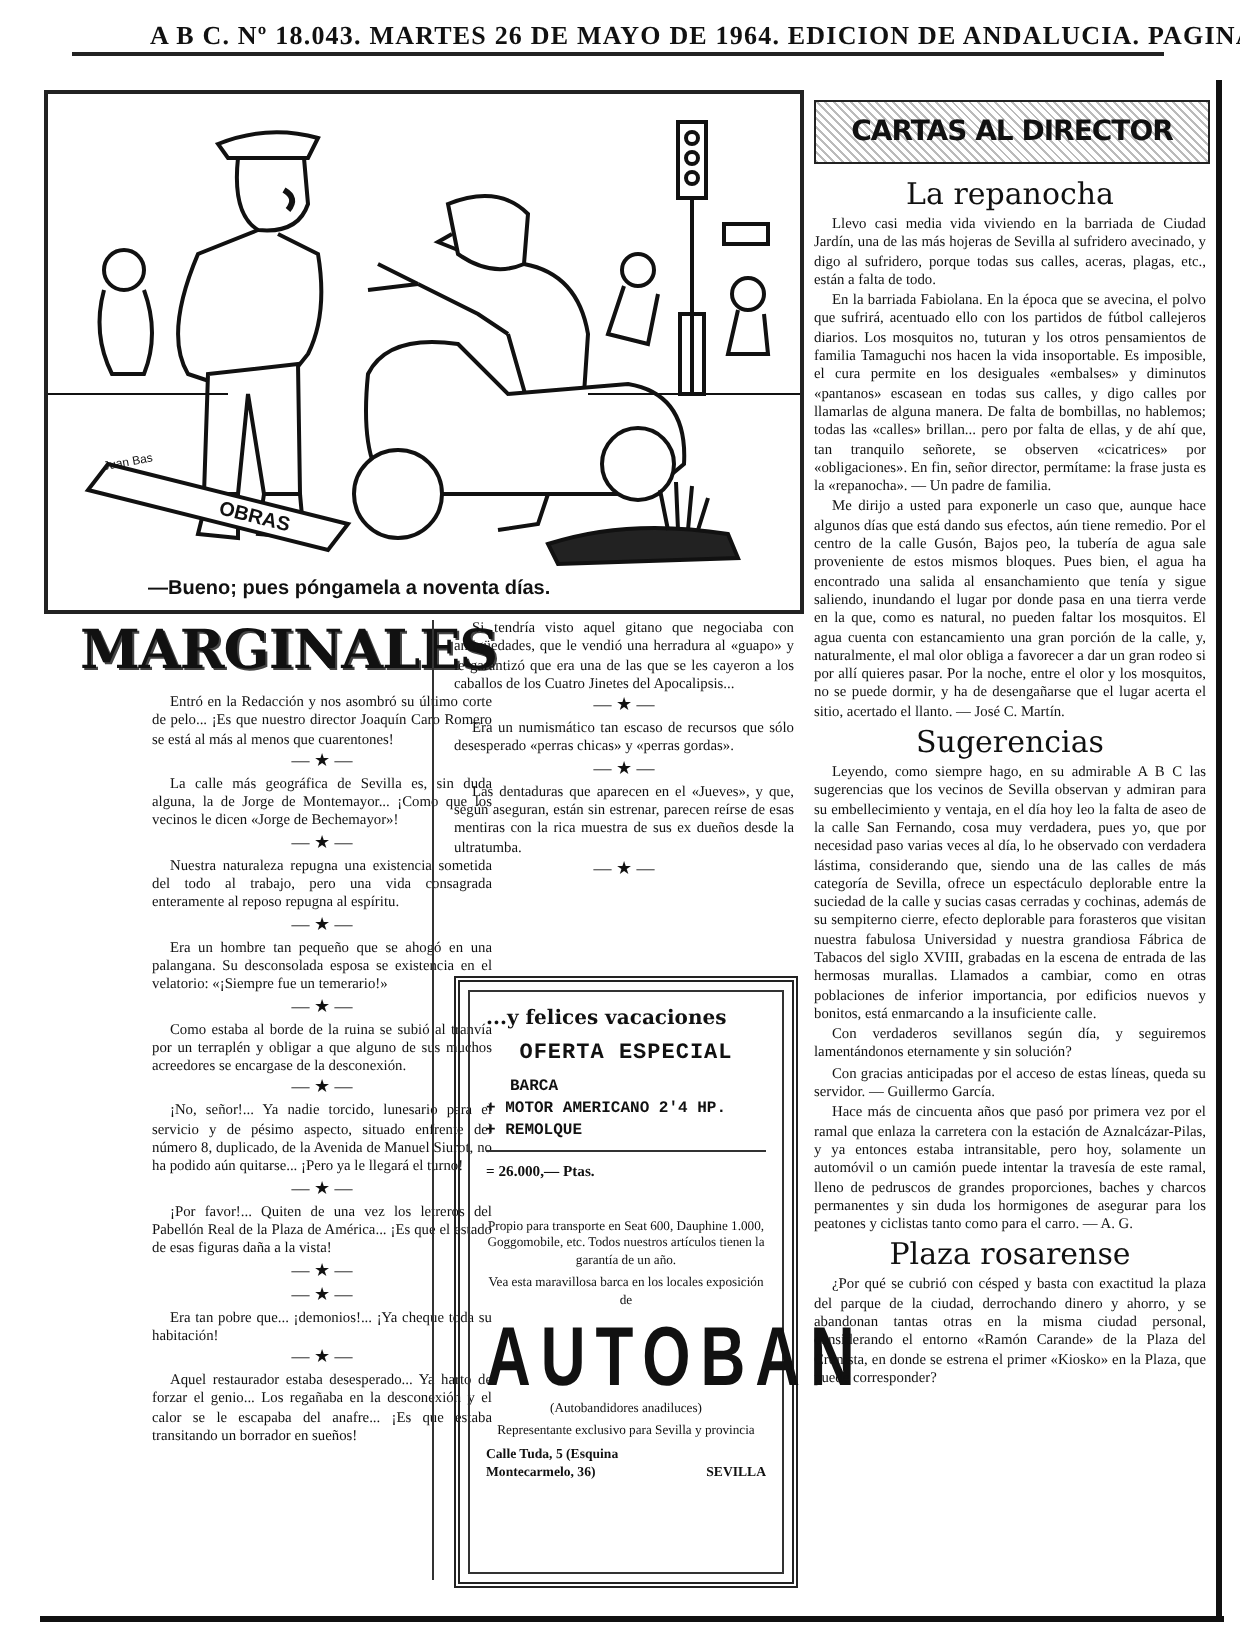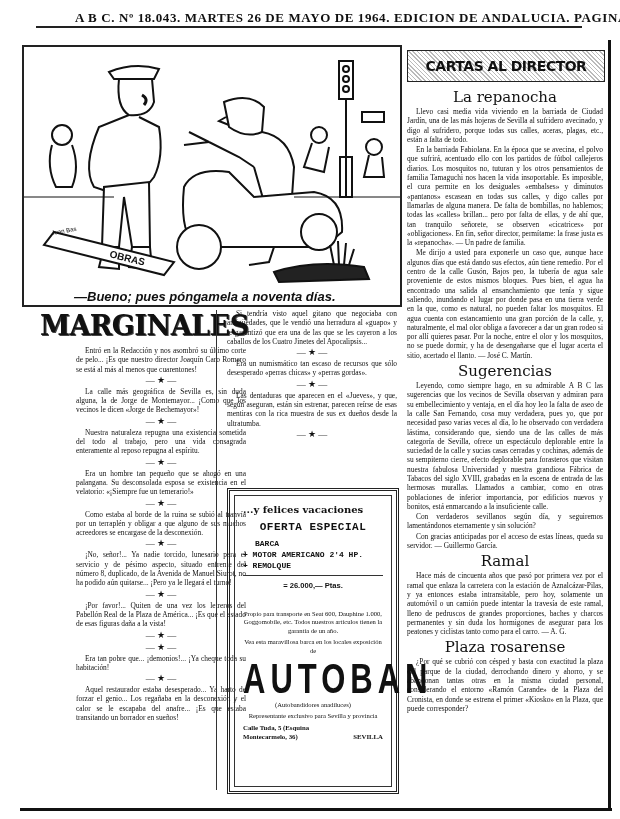--- a/index.html
+++ b/index.html
@@ -6,41 +6,41 @@
   body { width:620px; height:819px; background:#ffffff; position:relative; overflow:hidden;
          font-family:"DejaVu Serif", serif; color:#111; }
   .masthead { position:absolute; left:75px; top:10px; width:460px; font-size:13px; font-weight:bold;
               letter-spacing:0.6px; white-space:nowrap; font-family:"Liberation Serif", serif; }
   .masthead-rule { position:absolute; left:36px; top:26px; width:546px; height:2px; background:#222; }
   .right-border { position:absolute; left:608px; top:40px; width:3px; height:770px; background:#111; }
   .bottom-border { position:absolute; left:20px; top:808px; width:592px; height:3px; background:#111; }
 
   .cartoon { position:absolute; left:22px; top:45px; width:376px; height:258px; border:2px solid #222; background:#fff; }
   .cartoon svg { position:absolute; left:0; top:0; }
-  .cartoon-caption { position:absolute; left:50px; top:242px; font-size:13px; font-family:"Liberation Sans", sans-serif; font-weight:bold;font-style:italic; }
+  .cartoon-caption { position:absolute; left:50px; top:242px; font-size:10px; font-family:"Liberation Sans", sans-serif; font-weight:bold; }
 
   .col { position:absolute; font-size:7.4px; line-height:9.3px; text-align:justify; font-family:"Liberation Serif", serif; }
   .col p { margin:0 0 1px 0; text-indent:9px; }
   .sep { text-align:center; font-size:9px; line-height:11px; margin:1px 0; }
 
   .marg-title { position:absolute; left:40px; top:310px; width:172px; height:32px; font-family:"DejaVu Serif", serif;
                 font-weight:bold; font-size:27px; letter-spacing:-0.5px; color:#111; text-shadow:1px 1px 0 #444; }
   .marg-col-left { left:40px; top:346px; width:170px;margin-left:36px; }
   .col-vrule { position:absolute; left:216px; top:310px; width:1px; height:480px; background:#333; }
   .marg-col-right { left:227px; top:309px; width:170px; }
 
   .ad { position:absolute; left:227px; top:488px; width:166px; height:300px; border:3px double #222; }
   .ad-inner { position:absolute; left:4px; top:4px; right:4px; bottom:4px; border:1px solid #333; padding:6px 8px;
               font-family:"Liberation Sans", sans-serif; }
   .ad-pre { font-family:"DejaVu Serif", serif; font-weight:bold; font-size:10px; margin-top:2px; }
   .ad-headline { font-family:Liberation Mono, monospace; font-weight:bold; font-size:11px; text-align:center; margin:6px 0 6px; letter-spacing:0.5px; }
   .ad-line { font-family:"Liberation Mono", monospace; font-weight:bold; font-size:8px; margin:2px 0 2px 12px; white-space:nowrap; }
   .ad-line.plus { margin-left:0; }
   .ad-hr { border-top:1px solid #333; margin:5px 0; }
-  .ad-price { font-family:Liberation Sans, sans-serif; font-weight:bold; font-size:7.6px; margin-bottom:20px;text-align:center; }
+  .ad-price { font-family:Liberation Serif, serif; font-weight:bold; font-size:7.6px; margin-bottom:20px; }
   .ad-small { font-size:6.6px; line-height:8.4px; text-align:center; font-family:"Liberation Serif", serif; }
   .ad-brand { font-family:"Liberation Sans", sans-serif; font-weight:bold; font-size:31px; letter-spacing:5px; text-align:center; margin:6px 0 4px; transform:scaleY(1.35); }
   .ad-sub { font-size:6.6px; text-align:center; font-family:"Liberation Serif", serif; }
   .ad-addr { display:flex; justify-content:space-between; font-size:6.8px; line-height:8.4px; font-family:"Liberation Serif", serif; font-weight:bold; margin-top:4px; }
 
   .cartas-head { position:absolute; left:407px; top:50px; width:196px; height:30px; border:1px solid #222;
                  background:repeating-linear-gradient(45deg,#bbb 0 1px,#fff 1px 3px);
                  font-family:"DejaVu Sans", sans-serif; font-weight:bold; font-size:14px; text-align:center; line-height:30px; letter-spacing:-0.5px; }
   .cartas-col { left:407px; top:86px; width:196px; }
   .sec-title { text-align:center; font-family:"DejaVu Serif", serif; font-size:15px; line-height:14px; margin:4px 0 3px; }
@@ -157,20 +157,19 @@
 <div class="cartas-head">CARTAS AL DIRECTOR</div>
 <div class="col cartas-col">
   <div class="sec-title">La repanocha</div>
   <p>Llevo casi media vida viviendo en la barriada de Ciudad Jardín, una de las más hojeras de Sevilla al sufridero avecinado, y digo al sufridero, porque todas sus calles, aceras, plagas, etc., están a falta de todo.</p>
   <p>En la barriada Fabiolana. En la época que se avecina, el polvo que sufrirá, acentuado ello con los partidos de fútbol callejeros diarios. Los mosquitos no, tuturan y los otros pensamientos de familia Tamaguchi nos hacen la vida insoportable. Es imposible, el cura permite en los desiguales «embalses» y diminutos «pantanos» escasean en todas sus calles, y digo calles por llamarlas de alguna manera. De falta de bombillas, no hablemos; todas las «calles» brillan... pero por falta de ellas, y de ahí que, tan tranquilo señorete, se observen «cicatrices» por «obligaciones». En fin, señor director, permítame: la frase justa es la «repanocha». — Un padre de familia.</p>
   <p>Me dirijo a usted para exponerle un caso que, aunque hace algunos días que está dando sus efectos, aún tiene remedio. Por el centro de la calle Gusón, Bajos peo, la tubería de agua sale proveniente de estos mismos bloques. Pues bien, el agua ha encontrado una salida al ensanchamiento que tenía y sigue saliendo, inundando el lugar por donde pasa en una tierra verde en la que, como es natural, no pueden faltar los mosquitos. El agua cuenta con estancamiento una gran porción de la calle, y, naturalmente, el mal olor obliga a favorecer a dar un gran rodeo si por allí quieres pasar. Por la noche, entre el olor y los mosquitos, no se puede dormir, y ha de desengañarse que el lugar acerta el sitio, acertado el llanto. — José C. Martín.</p>
   <div class="sec-title">Sugerencias</div>
   <p>Leyendo, como siempre hago, en su admirable A B C las sugerencias que los vecinos de Sevilla observan y admiran para su embellecimiento y ventaja, en el día hoy leo la falta de aseo de la calle San Fernando, cosa muy verdadera, pues yo, que por necesidad paso varias veces al día, lo he observado con verdadera lástima, considerando que, siendo una de las calles de más categoría de Sevilla, ofrece un espectáculo deplorable entre la suciedad de la calle y sucias casas cerradas y cochinas, además de su sempiterno cierre, efecto deplorable para forasteros que visitan nuestra fabulosa Universidad y nuestra grandiosa Fábrica de Tabacos del siglo XVIII, grabadas en la escena de entrada de las hermosas murallas. Llamados a cambiar, como en otras poblaciones de inferior importancia, por edificios nuevos y bonitos, está enmarcando a la insuficiente calle.</p>
   <p>Con verdaderos sevillanos según día, y seguiremos lamentándonos eternamente y sin solución?</p>
   <p>Con gracias anticipadas por el acceso de estas líneas, queda su servidor. — Guillermo García.</p>
-  <div class="sec-title">Ramal</div>
   <p>Hace más de cincuenta años que pasó por primera vez por el ramal que enlaza la carretera con la estación de Aznalcázar-Pilas, y ya entonces estaba intransitable, pero hoy, solamente un automóvil o un camión puede intentar la travesía de este ramal, lleno de pedruscos de grandes proporciones, baches y charcos permanentes y sin duda los hormigones de asegurar para los peatones y ciclistas tanto como para el carro. — A. G.</p>
   <div class="sec-title">Plaza rosarense</div>
   <p>¿Por qué se cubrió con césped y basta con exactitud la plaza del parque de la ciudad, derrochando dinero y ahorro, y se abandonan tantas otras en la misma ciudad personal, considerando el entorno «Ramón Carande» de la Plaza del Cronista, en donde se estrena el primer «Kiosko» en la Plaza, que puede corresponder?</p>
 </div>
 
 <div class="right-border"></div>
 <div class="bottom-border"></div>
 
 </body></html>

